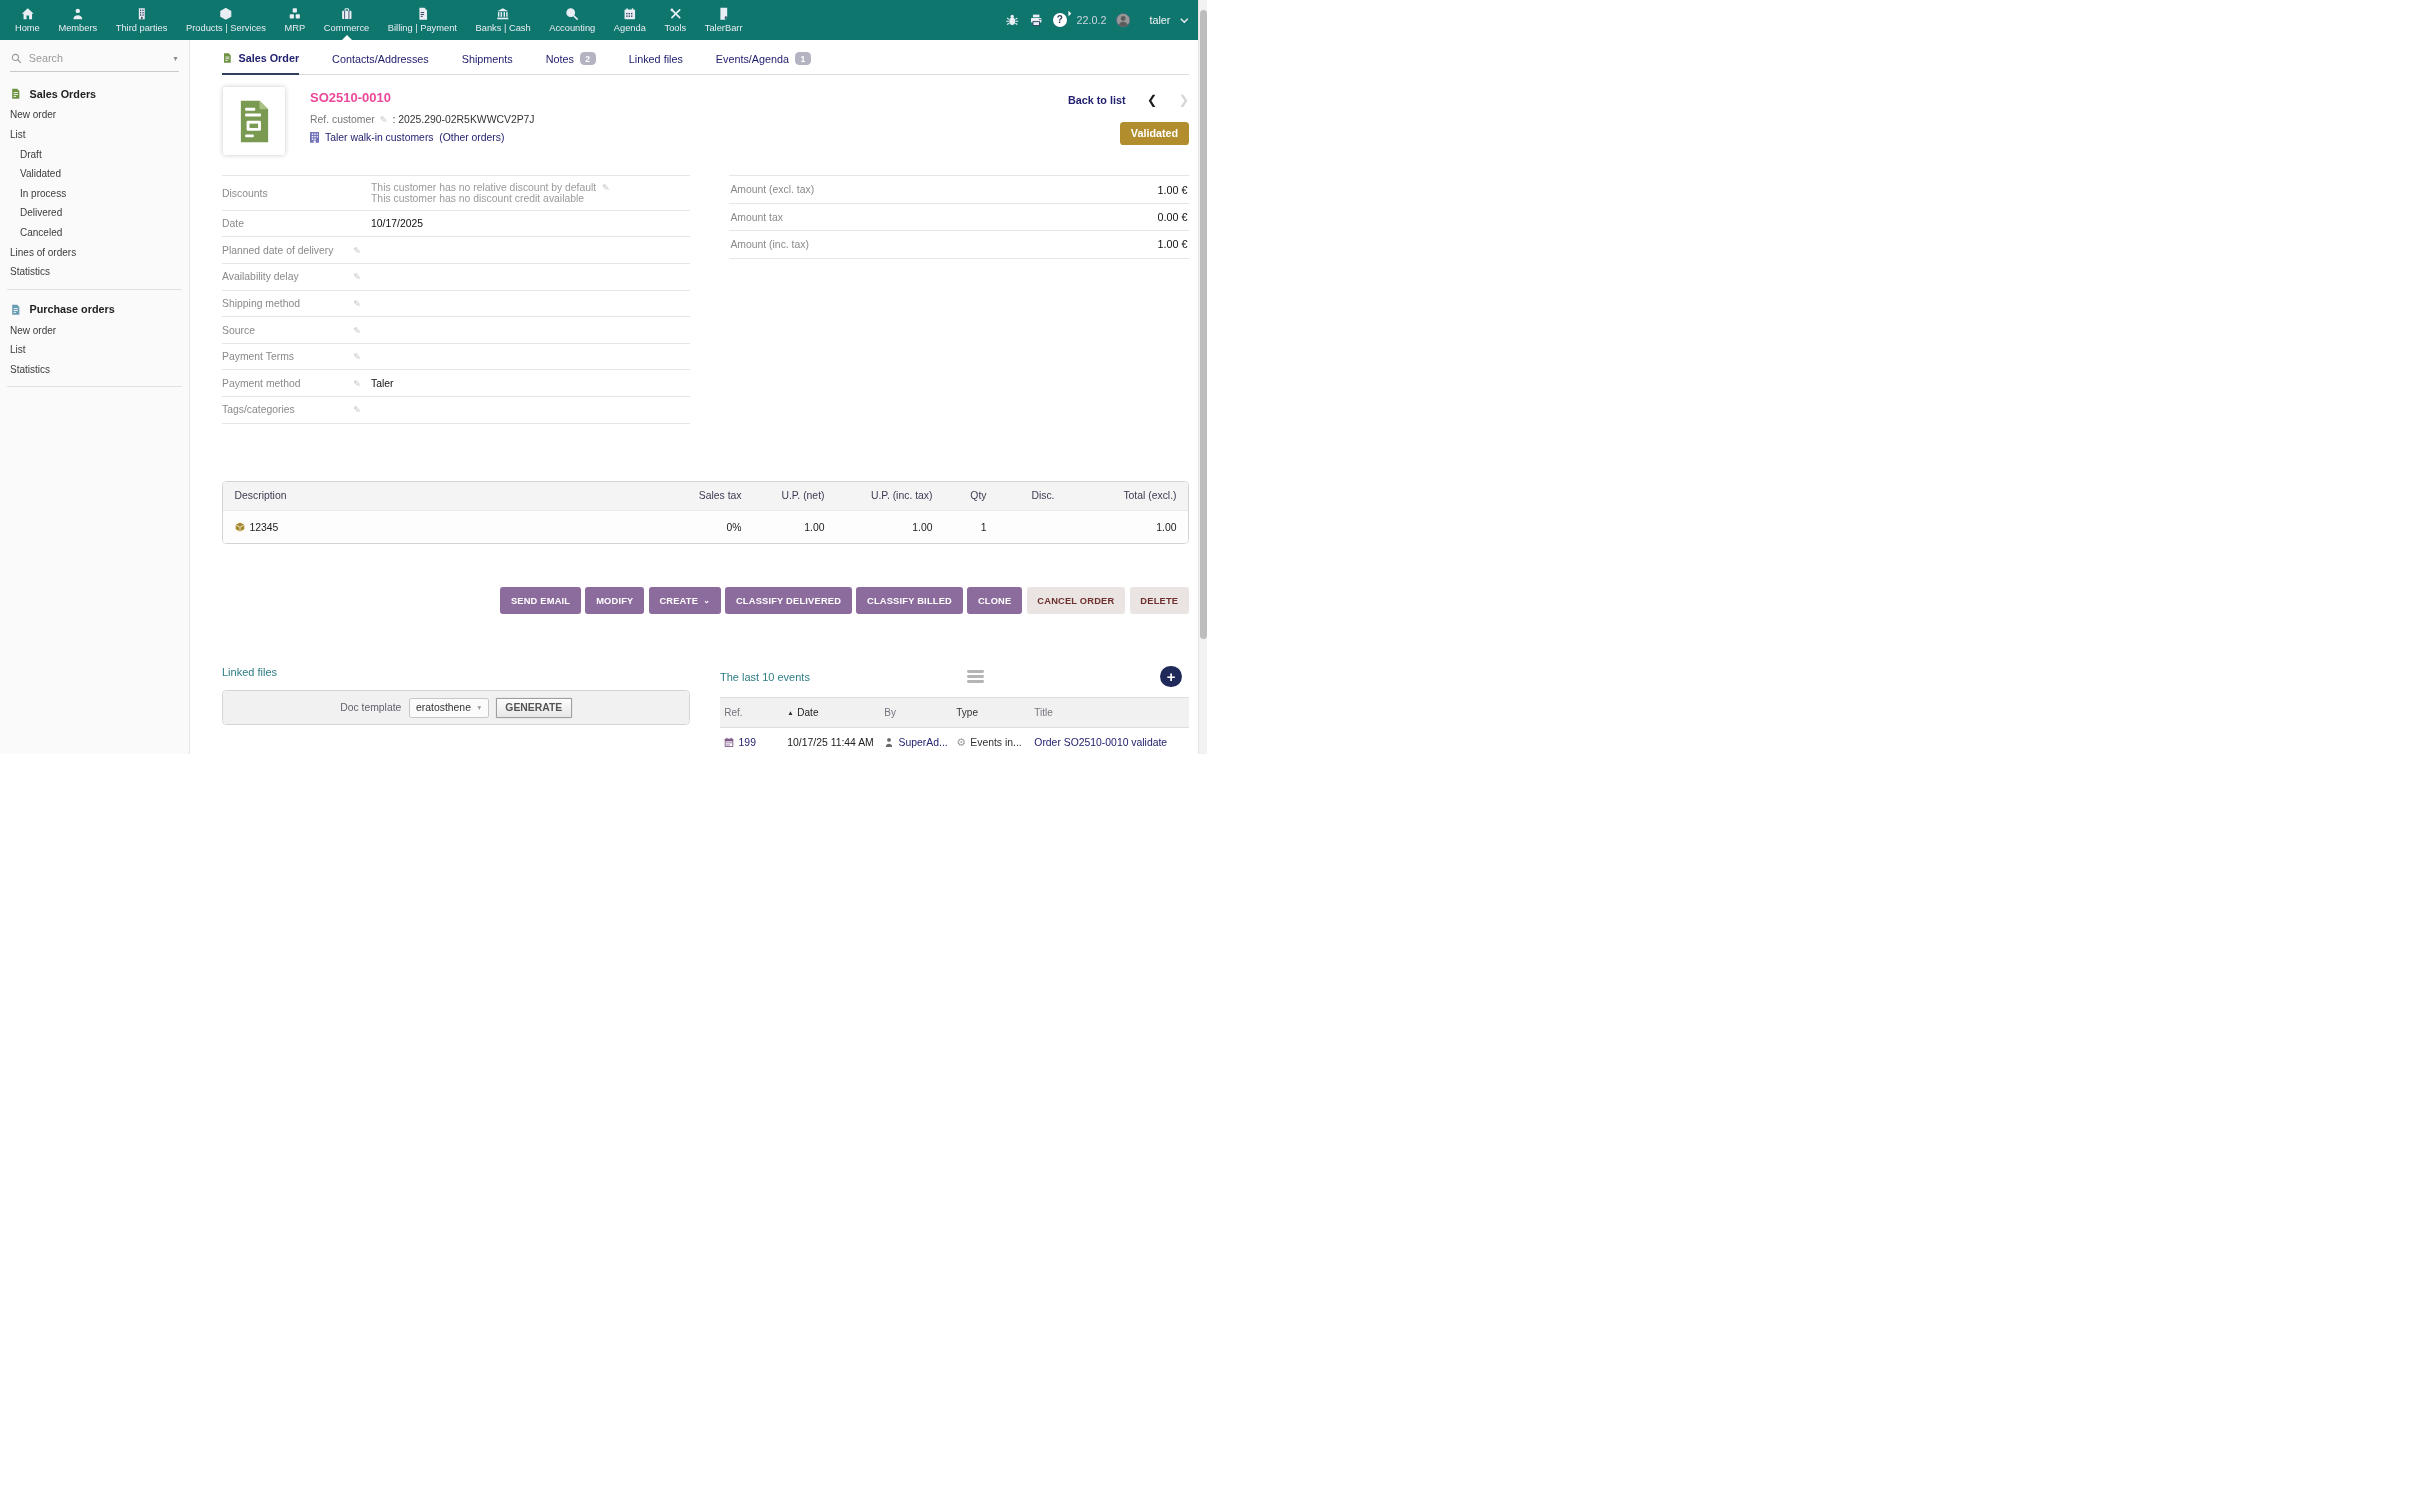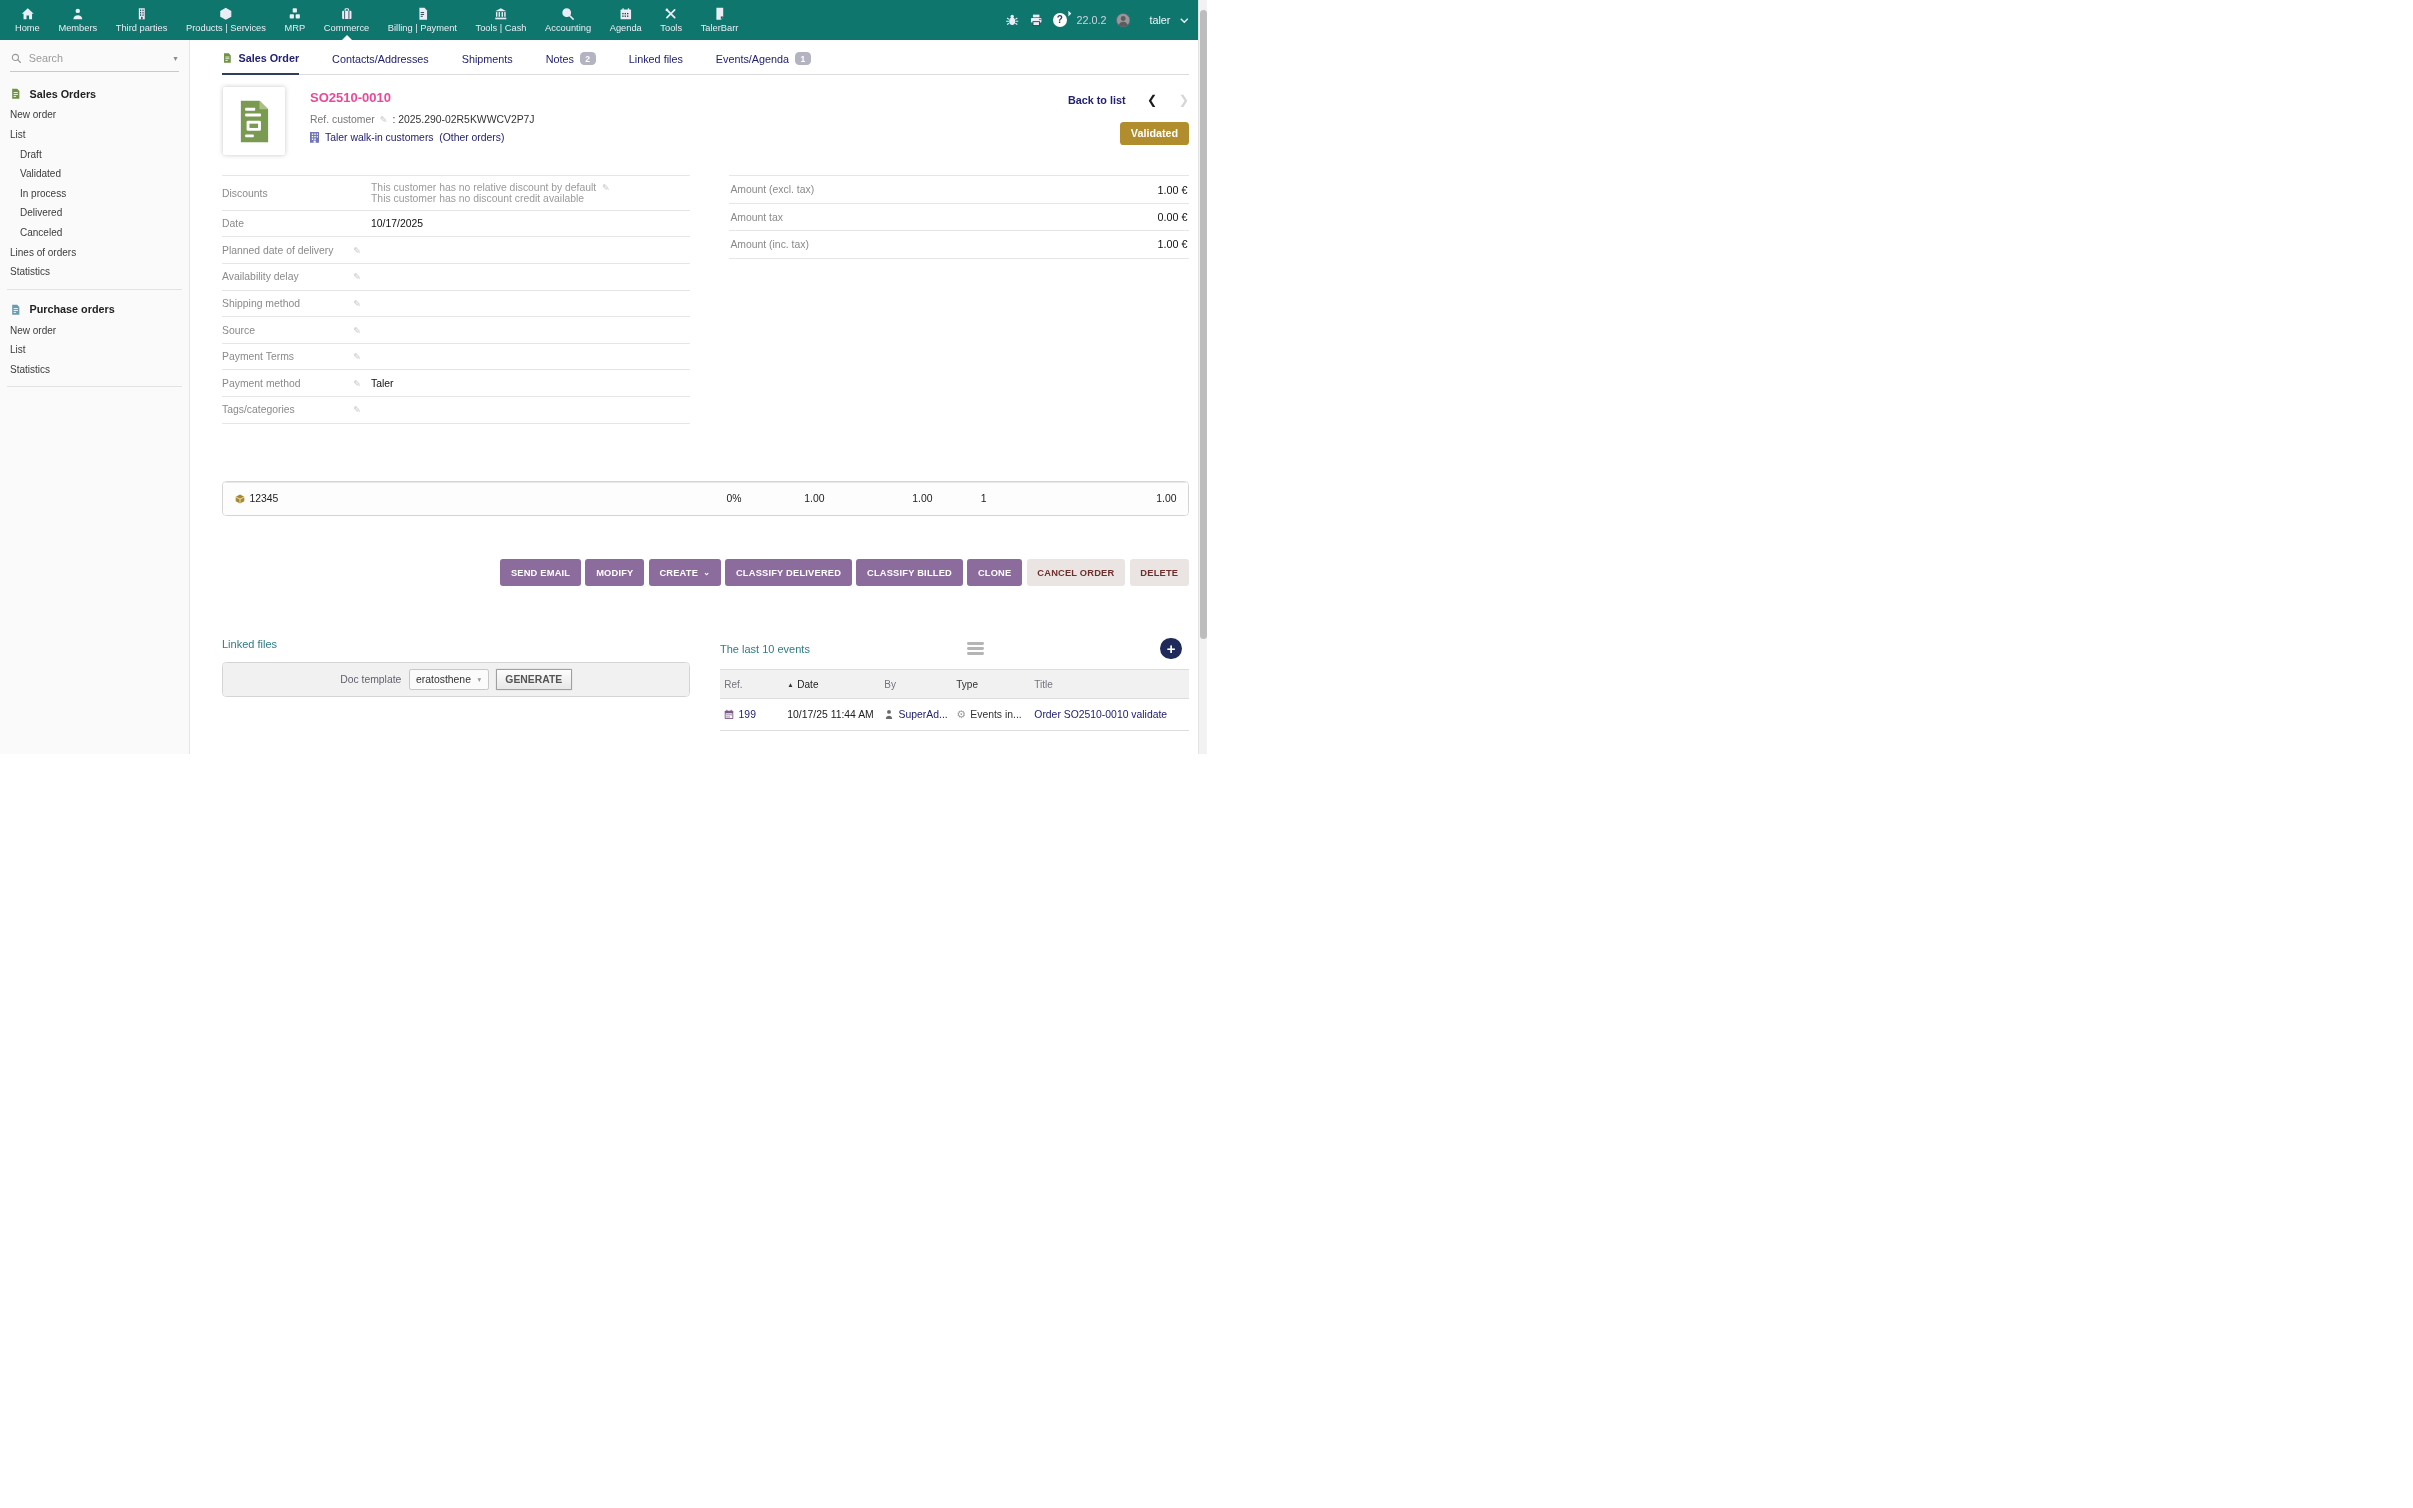--- a/index.html
+++ b/index.html
@@ -228,21 +228,21 @@
   </a>
   <a class="nav-item">
     <svg viewBox="0 0 16 16">
         <path d="M8 1.5 14.5 5h-13z"></path>
         <rect x="2.3" y="6" width="1.7" height="5.5"></rect>
         <rect x="5.4" y="6" width="1.7" height="5.5"></rect>
         <rect x="8.9" y="6" width="1.7" height="5.5"></rect>
         <rect x="12" y="6" width="1.7" height="5.5"></rect>
         <rect x="1.5" y="12.5" width="13" height="2"></rect>
       </svg>
-    <span>Tools | Cash</span>
+    <span>Banks | Cash</span>
   </a>
   <a class="nav-item">
     <svg viewBox="0 0 16 16" fill="none" stroke="#e9edf4">
         <circle cx="6.7" cy="6.7" r="4.4" stroke-width="1.5"></circle>
         <path d="M10 10l4.3 4.3" stroke-width="1.8" stroke-linecap="round"></path>
         <path d="M6.7 4.4v4.6M5.4 8h1.9a1 1 0 0 0 0-2h-1.2a1 1 0 0 1 0-2H8" stroke-width="1"></path>
       </svg>
     <span>Accounting</span>
   </a>
   <a class="nav-item">
@@ -528,20 +528,29 @@
         <span class="a-value">0.00 €</span>
       </div>
       <div class="a-row">
         <span class="a-label">Amount (inc. tax)</span>
         <span class="a-value">1.00 €</span>
       </div>
     </div>
   </div>
 
   <div class="items-table">
+    <div class="it-header">
+      <div class="col-desc">Description</div>
+      <div class="col-tax">Sales tax</div>
+      <div class="col-net">U.P. (net)</div>
+      <div class="col-inc">U.P. (inc. tax)</div>
+      <div class="col-qty">Qty</div>
+      <div class="col-disc">Disc.</div>
+      <div class="col-total">Total (excl.)</div>
+    </div>
     <div class="it-row">
       <div class="col-desc">
         <svg viewBox="0 0 14 14">
             <path d="M7 .8 13 4v6L7 13.2 1 10V4z" fill="#a8892c"></path>
             <path d="M1.2 4.2 7 7.2l5.8-3M7 7.2V13" stroke="#fff" stroke-width="1" fill="none"></path>
           </svg>
         <a class="navy-link" style="color:#222;">12345</a>
       </div>
       <div class="col-tax">0%</div>
       <div class="col-net">1.00</div>

